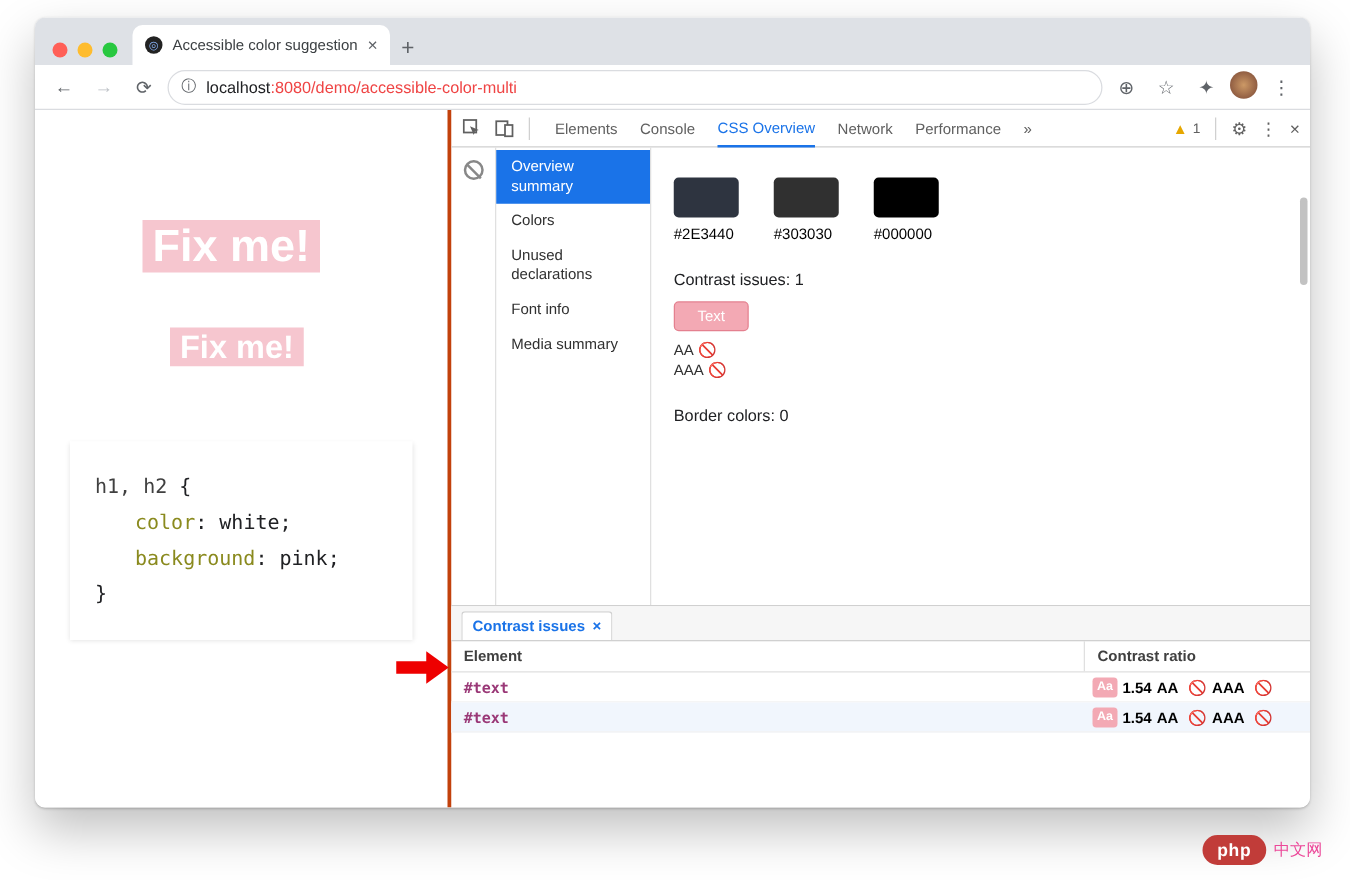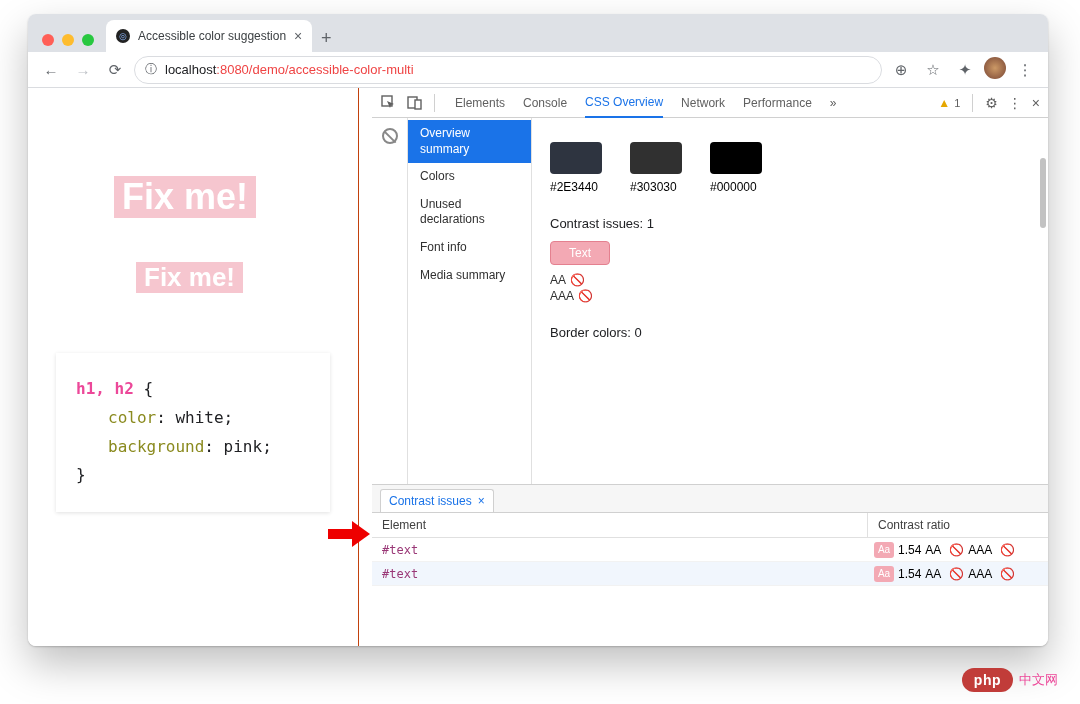--- a/index.html
+++ b/index.html
@@ -21,23 +21,23 @@
 .omnibox { flex:1; border:1px solid #dadce0; border-radius:14px; height:28px; display:flex; align-items:center; padding:0 10px; font-size:13px; color:#202124;}
 .omni-icon { color:#5f6368; margin-right:8px; font-size:12px;}
 .omnibox .dim { color:#ef4444;}
 .omactions { display:flex; gap:6px; }
 
 .content { flex:1; display:flex; }
 .page { width: 330px; background:#fff; padding:24px 28px; }
 .fix1 { display:inline-block; background:#f6c6cf; color:#fff; font-weight:700; font-size:36px; padding:0 8px; margin:64px 0 0 58px;}
 .fix2 { display:inline-block; background:#f6c6cf; color:#fff; font-weight:600; font-size:26px; padding:0 8px; margin:44px 0 0 80px;}
 .codebox { margin-top:60px; background:#fff; box-shadow:0 1px 4px rgba(0,0,0,.12); padding:22px 20px; font-family:ui-monospace,Menlo,monospace; font-size:16px; line-height:1.8;}
-.sel{color:#ec4899;font-weight:bold;} .prop{color:#8a8a1e;} .pun{color:#202124;} .ind{padding-left:32px;}
-
-.devtools { flex:1; border-left:1px solid #c2410c; display:flex; flex-direction:column; background:#fff; position:relative;padding-left:13px;}
+.sel{color:#404040;} .prop{color:#8a8a1e;} .pun{color:#202124;} .ind{padding-left:32px;}
+
+.devtools { flex:1; border-left:3px solid #c2410c; display:flex; flex-direction:column; background:#fff; position:relative;}
 .dt-top { height:30px; border-bottom:1px solid #d0d0d0; display:flex; align-items:center; padding:0 8px; gap:8px;}
 .dt-icon { width:18px;height:18px;display:flex;align-items:center;justify-content:center;color:#606060;}
 .dt-sep { width:1px;height:18px;background:#d0d0d0;margin:0 2px;}
 .dt-tabs { display:flex; gap:18px; flex:1; margin-left:10px; font-size:12px; }
 .dt-tab { color:#606060; height:30px; display:flex; align-items:center; cursor:default;}
 .dt-tab.active { color:#1a73e8; border-bottom:2px solid #1a73e8; }
 .dt-right { display:flex; align-items:center; gap:10px; color:#606060; }
 .warnpill { display:flex; align-items:center; gap:4px; font-size:11px;}
 .warnpill .tri { color:#e6a700; font-size:12px;}
 .gear,.more,.closex { color:#606060; font-size:14px;}
@@ -190,21 +190,21 @@
           <button class="textbtn">Text</button>
           <div class="ratings"><span>AA</span><span class="no">🚫</span></div>
           <div class="ratings" style="margin-top:2px"><span>AAA</span><span class="no">🚫</span></div>
 
           <div class="sec-t">Border colors: 0</div>
 
           
         </div>
       </div>
 
-      <div class="lower" style="position:relative;">
+      <div class="lower" style="position:relative;font-weight:bold;">
         <div class="arrow" style="position:absolute;left:-44px;top:36px;">
             <div class="shaft"></div>
             <div class="head"></div>
           </div>
         <div class="ltabs">
           <div class="ltab">
               <span>Contrast issues</span>
               <span>×</span>
             </div>
         </div>

